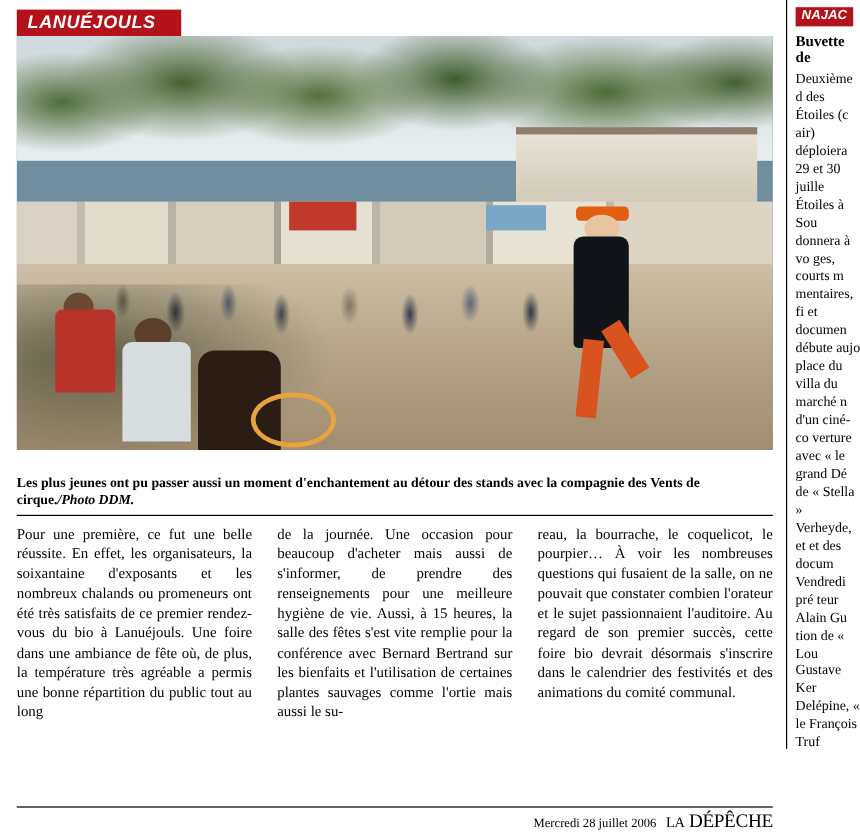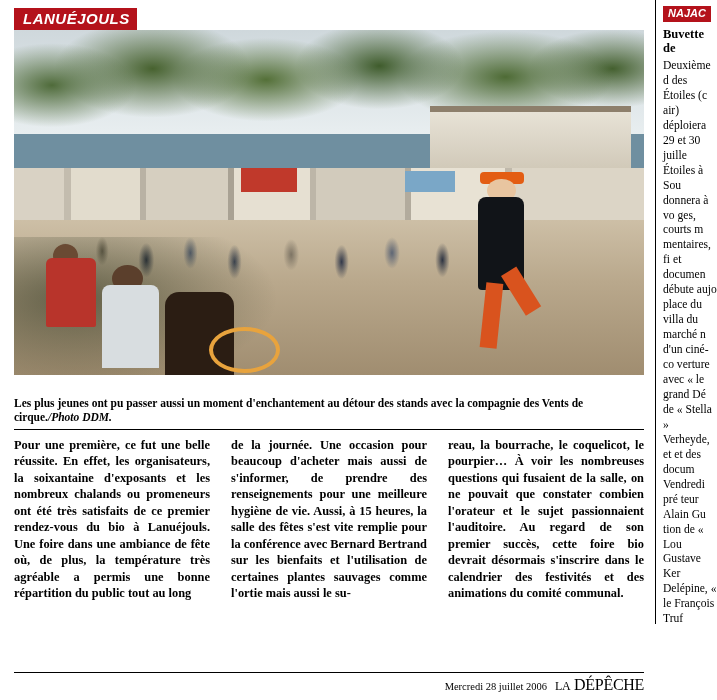--- a/index.html
+++ b/index.html
@@ -30,21 +30,21 @@
 
   .kicker {
     display: inline-block;
     background: #b4121b;
     color: #fff;
     font-family: "Liberation Sans", sans-serif;
     font-weight: bold;
     font-style: italic;
     font-size: 15px;
     letter-spacing: 0.5px;
-    padding: 3px 7px 4px 9px;
+    padding: 3px 21px 4px 9px;
     line-height: 1;
   }
 
   .headline {
     font-family: "Liberation Serif", serif;
     font-size: 40px;
     line-height: 1.04;
     margin: 10px 0 10px 0;
     font-weight: normal;
     letter-spacing: -0.3px;
@@ -238,21 +238,20 @@
   .caption .credit {
     font-style: italic;
     font-weight: bold;
   }
 
   
   .body-cols {
     display: flex;
     margin-top: 7px;
     width: 630px;
-    font-weight: bold;
   }
   .bcol {
     width: 196px;
     margin-right: 21px;
     font-size: 12.4px;
     line-height: 1.33;
     text-align: justify;
     hyphens: auto;
   }
   .bcol:last-child { margin-right: 0; }

